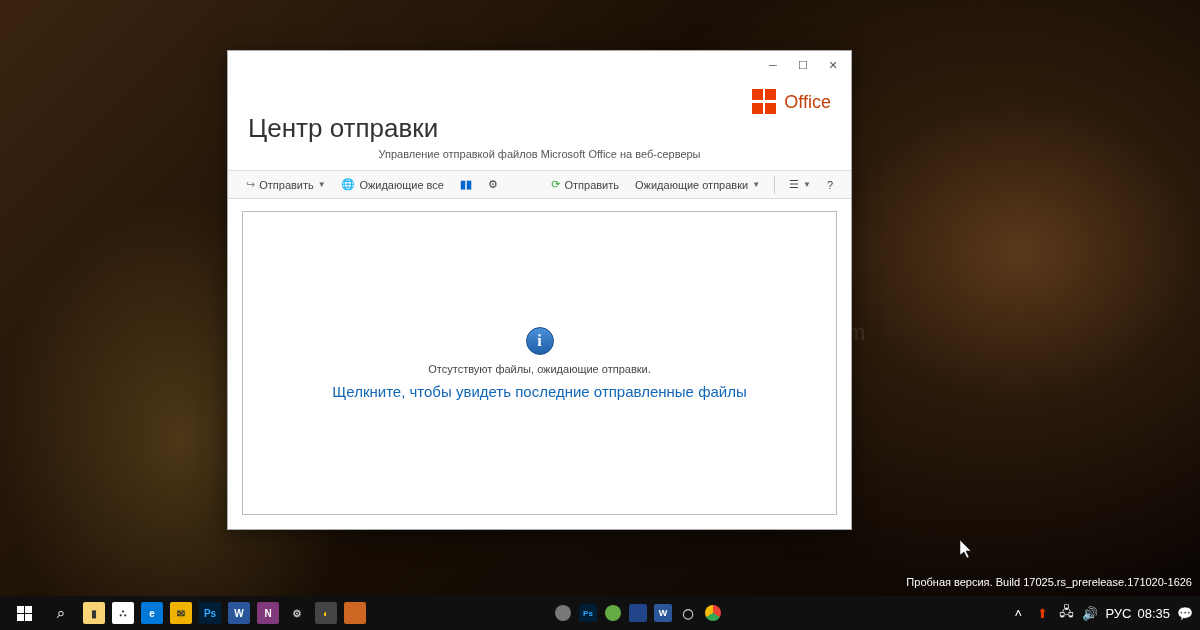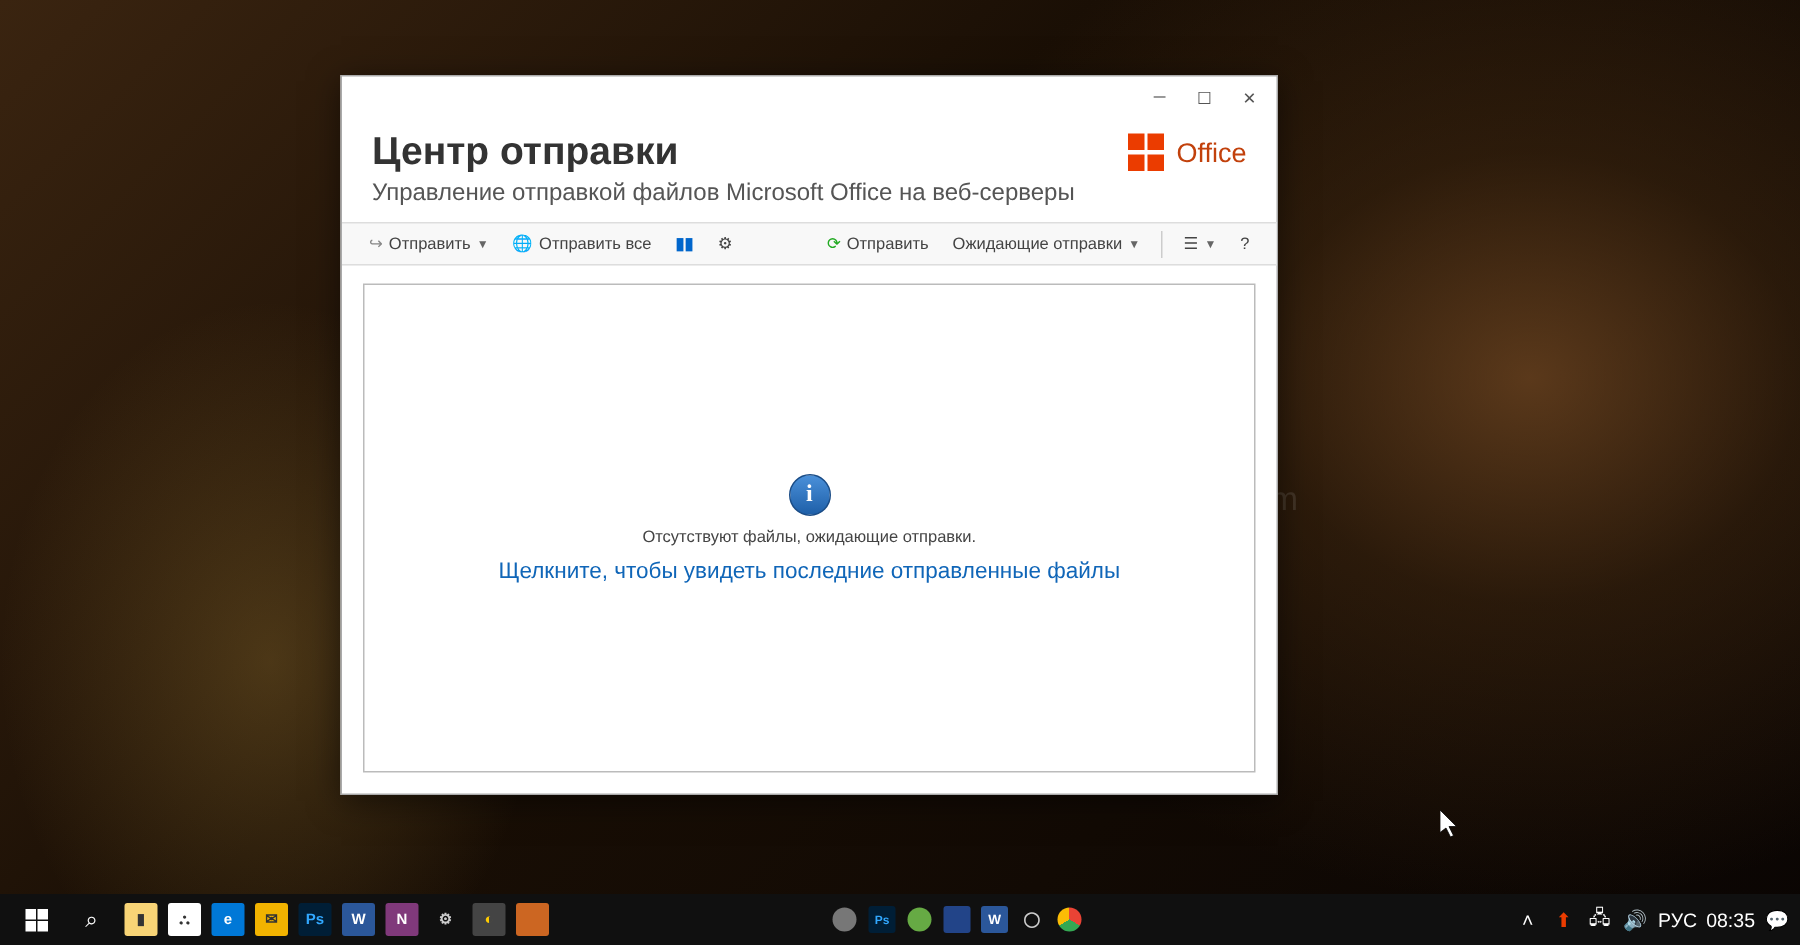--- a/index.html
+++ b/index.html
@@ -31,22 +31,22 @@
   border: 1px solid #aaa;
   box-shadow: 0 4px 20px rgba(0,0,0,0.5);
   display: flex; flex-direction: column;
 }
 .titlebar {
   height: 28px; display: flex; justify-content: flex-end; align-items: center;
   padding-right: 4px; gap: 2px;
 }
 .tb-btn { width: 28px; height: 22px; display: flex; align-items: center; justify-content: center; color: #555; cursor: pointer; font-size: 11px; }
 .header { padding: 6px 20px 10px 20px; position: relative; }
-.app-title { font-size: 26px; font-weight: 700; color: #333; }
-.subtitle { font-size: 16px; color: #555; margin-top: 4px; }
+.app-title { font-size: 26px; font-weight: 400; color: #333; margin-top: 28px; }
+.subtitle { font-size: 11px; color: #555; margin-top: 4px; text-align: center; }
 .office-brand { position: absolute; right: 20px; top: 10px; display: flex; align-items: center; gap: 6px; }
 .office-logo { display: flex; flex-wrap: wrap; width: 26px; height: 26px; gap: 2px; }
 .office-logo span { width: 11px; height: 11px; background: #eb3c00; }
 .office-text { font-size: 18px; color: #c2410c; font-weight: 400; }
 .toolbar {
   display: flex; align-items: center; padding: 4px 12px;
   border-top: 1px solid #ddd; border-bottom: 1px solid #ddd;
   background: #f8f8f8; font-size: 11px; color: #444; gap: 4px;
 }
 .tb-item { display: flex; align-items: center; gap: 4px; padding: 3px 6px; cursor: pointer; border-radius: 2px; }
@@ -132,21 +132,21 @@
     </div>
   </div>
   <div class="toolbar">
     <div class="tb-item">
       <span style="color:#888">↪</span>
       <span>Отправить</span>
       <span class="caret">▼</span>
     </div>
     <div class="tb-item">
       <span style="color:#4a7">🌐</span>
-      <span>Отправить все</span>
+      <span>Ожидающие все</span>
     </div>
     <div class="tb-item" style="color:#06c;font-weight:bold">▮▮</div>
     <div class="tb-item">
       <span>⚙</span>
     </div>
     <div class="tb-spacer"></div>
     <div class="tb-item">
       <span style="color:#2a2">⟳</span>
       <span>Отправить</span>
     </div>
@@ -168,20 +168,21 @@
   </div>
 </div>
 
 <div class="cursor">
   <svg width="16" height="20" viewBox="0 0 16 20">
       <path d="M0 0 L0 15 L4 12 L7 18 L9 17 L6 11 L11 11 Z" fill="#fff" stroke="#000" stroke-width="0.5"></path>
     </svg>
 </div>
 
 <div class="insider">
+  <div>Пробная версия. Build 17025.rs_prerelease.171020-1626</div>
 </div>
 
 <div class="taskbar">
   <div class="tb-left">
     <div class="task-btn">
       <div class="win-logo">
           <span></span>
           <span></span>
           <span></span>
           <span></span>

